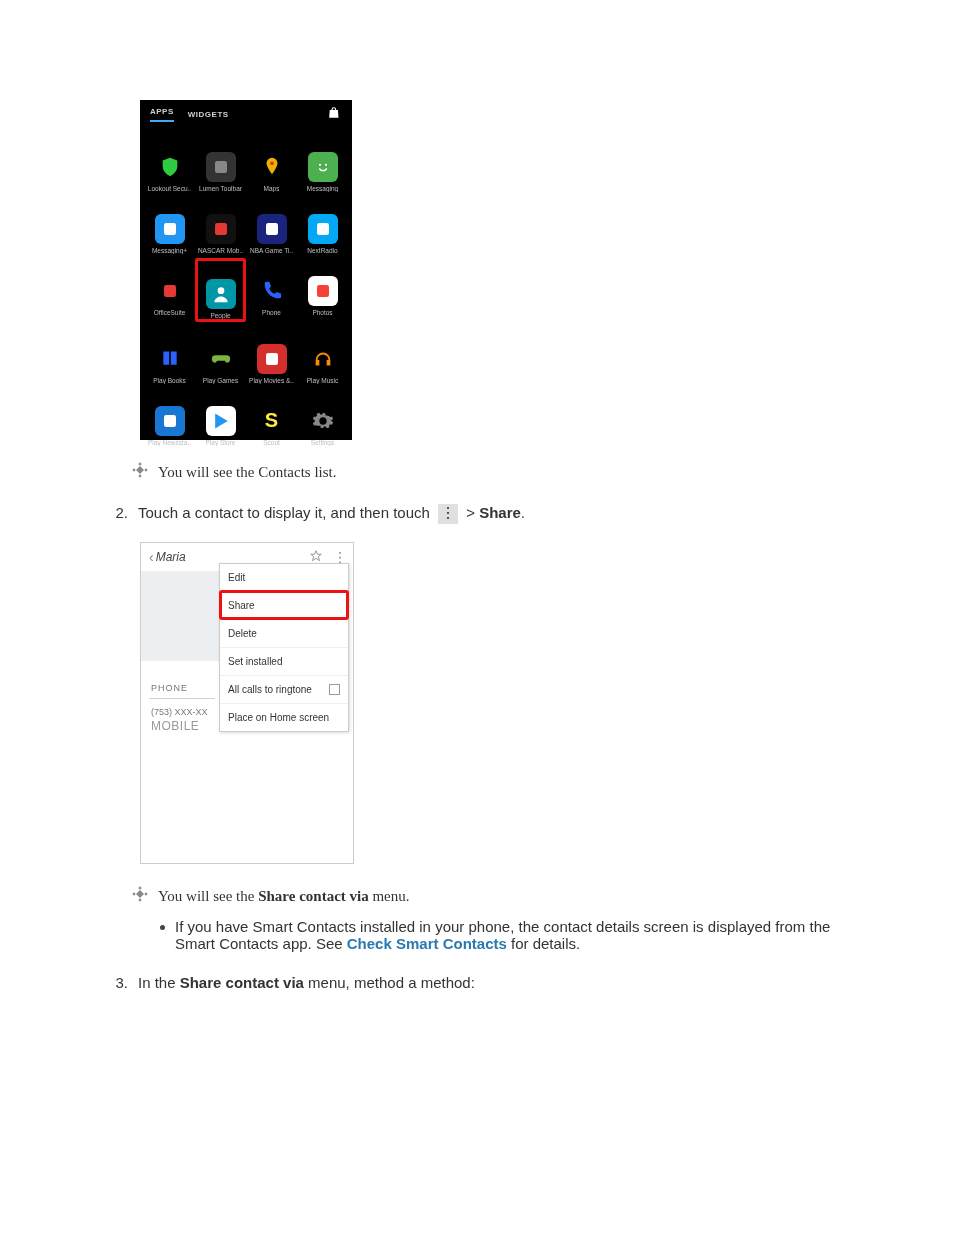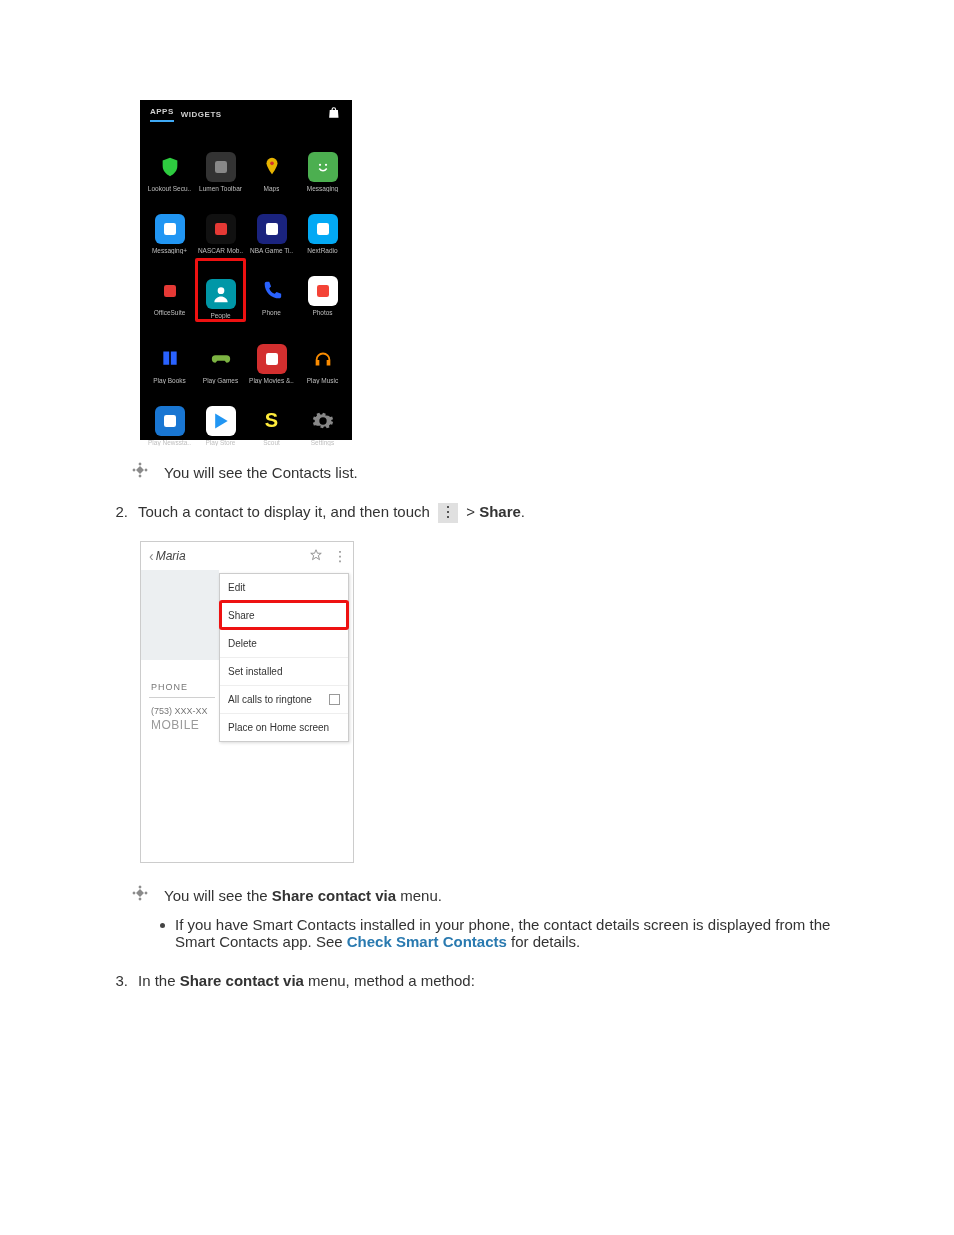--- a/index.html
+++ b/index.html
@@ -24,21 +24,21 @@
     background: #000;
     margin-left: 30px;
     position: relative;
     color: #cfcfcf;
     font-size: 7px;
   }
   .shot1-top {
     height: 28px;
     display: flex;
     align-items: center;
-    gap: 7px;
+    gap: 14px;
     padding: 0 10px;
     font-size: 8px;
     font-weight: bold;
     letter-spacing: .5px;
   }
   .shot1-top .tab1 { border-bottom: 2px solid #3fa9f5; padding-bottom: 4px;}
   .shot1-top .spacer { flex: 1; }
   .shop-icon svg { width: 14px; height: 14px; fill:#fff;}
   .grid {
     display: grid;
@@ -87,21 +87,21 @@
   }
   .shot2-header .back { font-size: 14px; color:#888; margin-right:2px;}
   .shot2-header .title { flex:1;font-style:italic; }
   .shot2-header .star svg{width:14px;height:14px;fill:none;stroke:#888;stroke-width:1.5;}
   .shot2-header .dots {font-size:14px;color:#888;padding-left:10px;letter-spacing:-2px;}
   .shot2 .avatar {
     position:absolute; left:0; top:28px; width:78px; height:90px;
     background:#eceff1;
   }
   .shot2 .menu {
-    position:absolute; right:4px; top:31px; width:128px;
+    position:absolute; right:4px; top:20px; width:128px;
     background:#fff; border:1px solid #ccc;
     box-shadow: 1px 1px 3px rgba(0,0,0,.15);
   }
   .shot2 .menu .mi {
     padding: 8px 8px; border-top:1px solid #eee; font-size:10px; color:#333;
     display:flex; align-items:center; justify-content:space-between;
   }
   .shot2 .menu .mi:first-child{border-top:none;}
   .shot2 .menu .mi.hl { outline:3px solid #e11; outline-offset:-2px; border-radius:2px;}
   .shot2 .menu .cb { width:9px;height:9px;border:1px solid #999;display:inline-block;}
@@ -112,22 +112,23 @@
     position:absolute; left:8px; top:155px; width:66px; height:1px; background:#d0d0d0;
   }
   .shot2 .ph-number{
     position:absolute; left:10px; top:164px; font-size:9px; color:#777;
   }
   .shot2 .ph-type{
     position:absolute; left:10px; top:176px; font-size:12px; color:#9a9a9a; letter-spacing:.5px;
   }
   
   .note {
-    display:flex; align-items:flex-end; gap:16px;
+    display:flex; align-items:center; gap:10px;
     margin: 22px 0 0 22px;
+    font-family: Liberation Serif, serif;
   }
   .note .diamond svg{width:16px;height:16px;}
   .step {
     display:flex; gap:10px; margin-top: 22px;
   }
   .step .num{ width:18px; text-align:right;}
   .overflow-inline {
     display:inline-block; width:20px; height:20px; background:#e0e0e0;
     vertical-align:middle; position:relative; margin:0 4px;
   }

